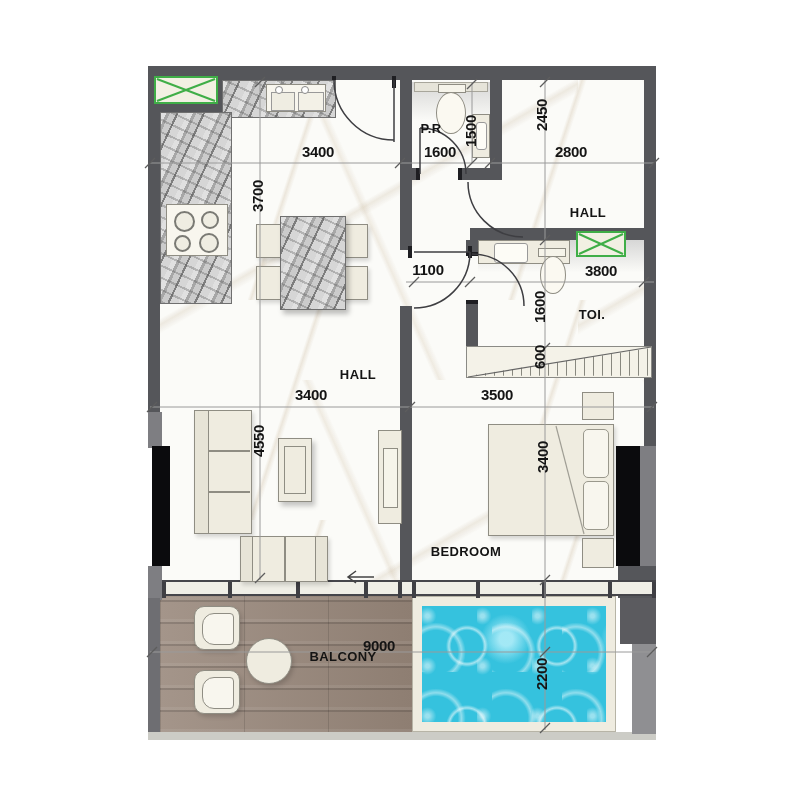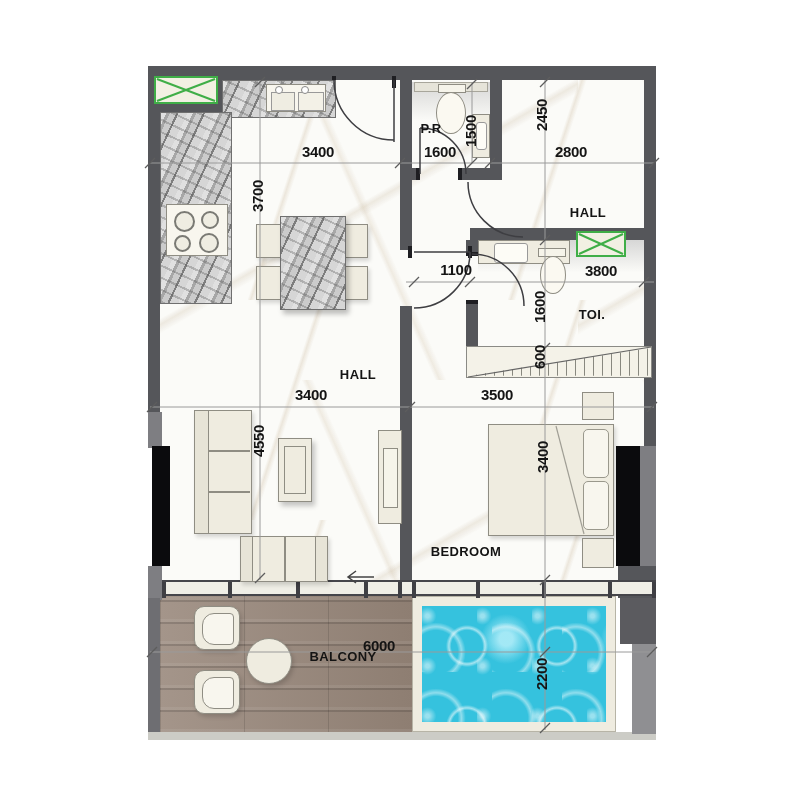--- a/index.html
+++ b/index.html
@@ -226,29 +226,29 @@
   <path d="M556 426 L584 534" stroke="#a09e94" stroke-width="1.2"></path>
   <path d="M348 577 L374 577 M356 571 L348 577 L356 583" stroke="#444" stroke-width="1.5" fill="none"></path>
 </svg>
 
 <span class="lab dim" style="left:318px;top:151px">3400</span>
 <span class="lab dim" style="left:440px;top:151px">1600</span>
 <span class="lab dim" style="left:571px;top:151px">2800</span>
 <span class="lab dim v" style="left:257px;top:196px">3700</span>
 <span class="lab dim v" style="left:470px;top:131px">1500</span>
 <span class="lab dim v" style="left:541px;top:115px">2450</span>
-<span class="lab dim" style="left:456px;top:269px">1100</span>
+<span class="lab dim" style="left:428px;top:269px">1100</span>
 <span class="lab dim" style="left:601px;top:270px">3800</span>
 <span class="lab dim v" style="left:539px;top:307px">1600</span>
 <span class="lab dim v" style="left:539px;top:357px">600</span>
 <span class="lab dim" style="left:311px;top:394px">3400</span>
 <span class="lab dim" style="left:497px;top:394px">3500</span>
 <span class="lab dim v" style="left:258px;top:441px">4550</span>
 <span class="lab dim v" style="left:542px;top:457px">3400</span>
-<span class="lab dim" style="left:379px;top:645px">6000</span>
+<span class="lab dim" style="left:379px;top:645px">9000</span>
 <span class="lab dim v" style="left:541px;top:674px">2200</span>
 
 <span class="lab room" style="left:358px;top:374px">HALL</span>
 <span class="lab room" style="left:466px;top:551px">BEDROOM</span>
 <span class="lab room" style="left:588px;top:212px">HALL</span>
 <span class="lab room" style="left:592px;top:314px">TOI.</span>
 <span class="lab room" style="left:431px;top:128px">P.R</span>
 <span class="lab room" style="left:343px;top:656px">BALCONY</span>
 
 </body></html>

